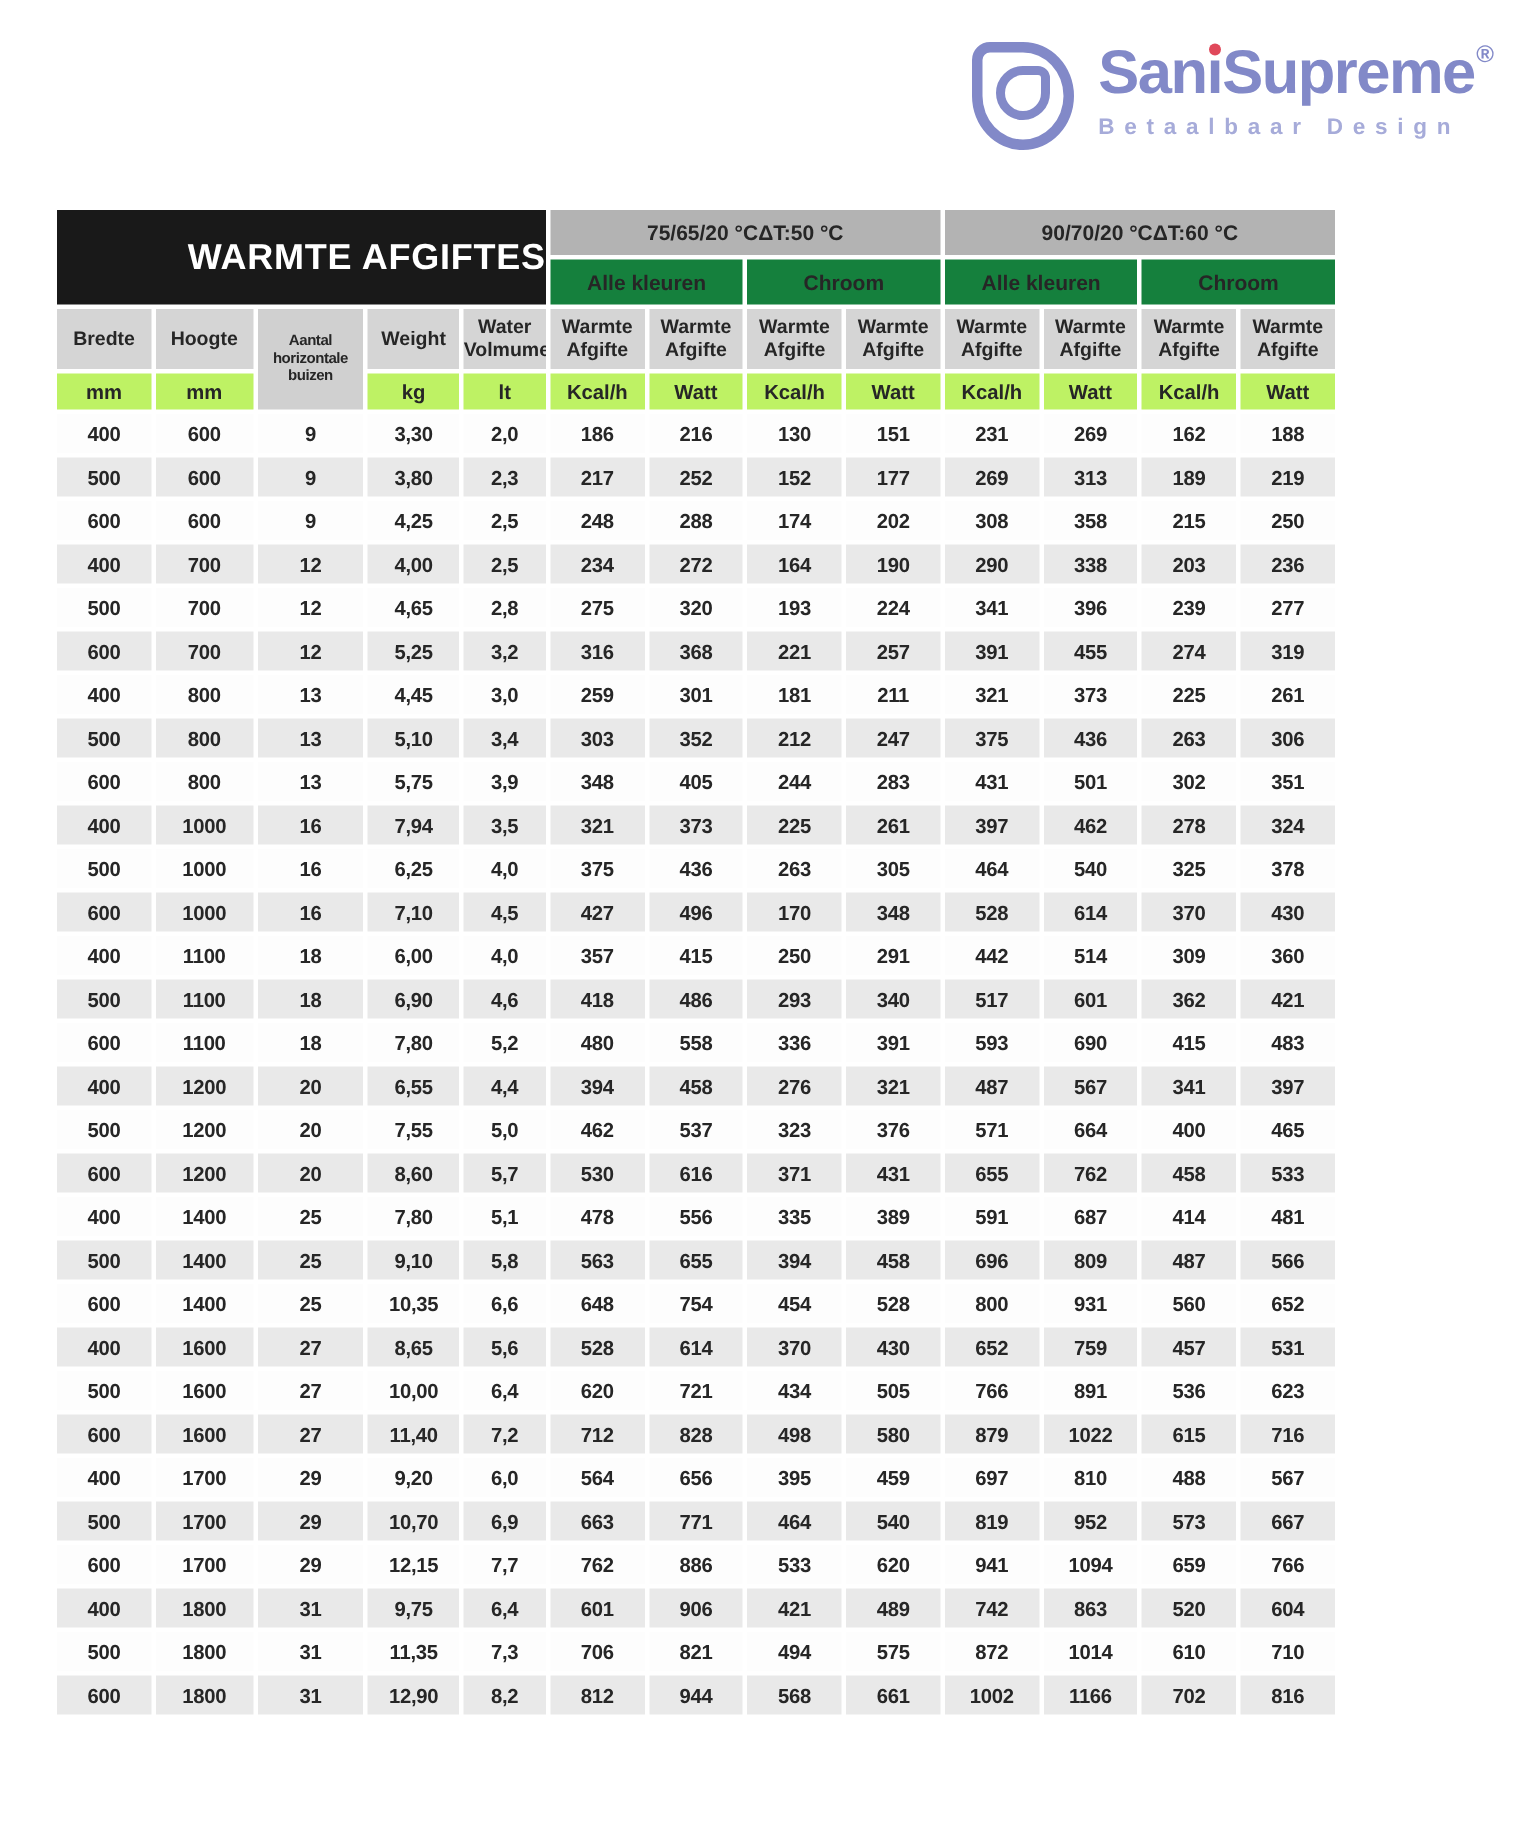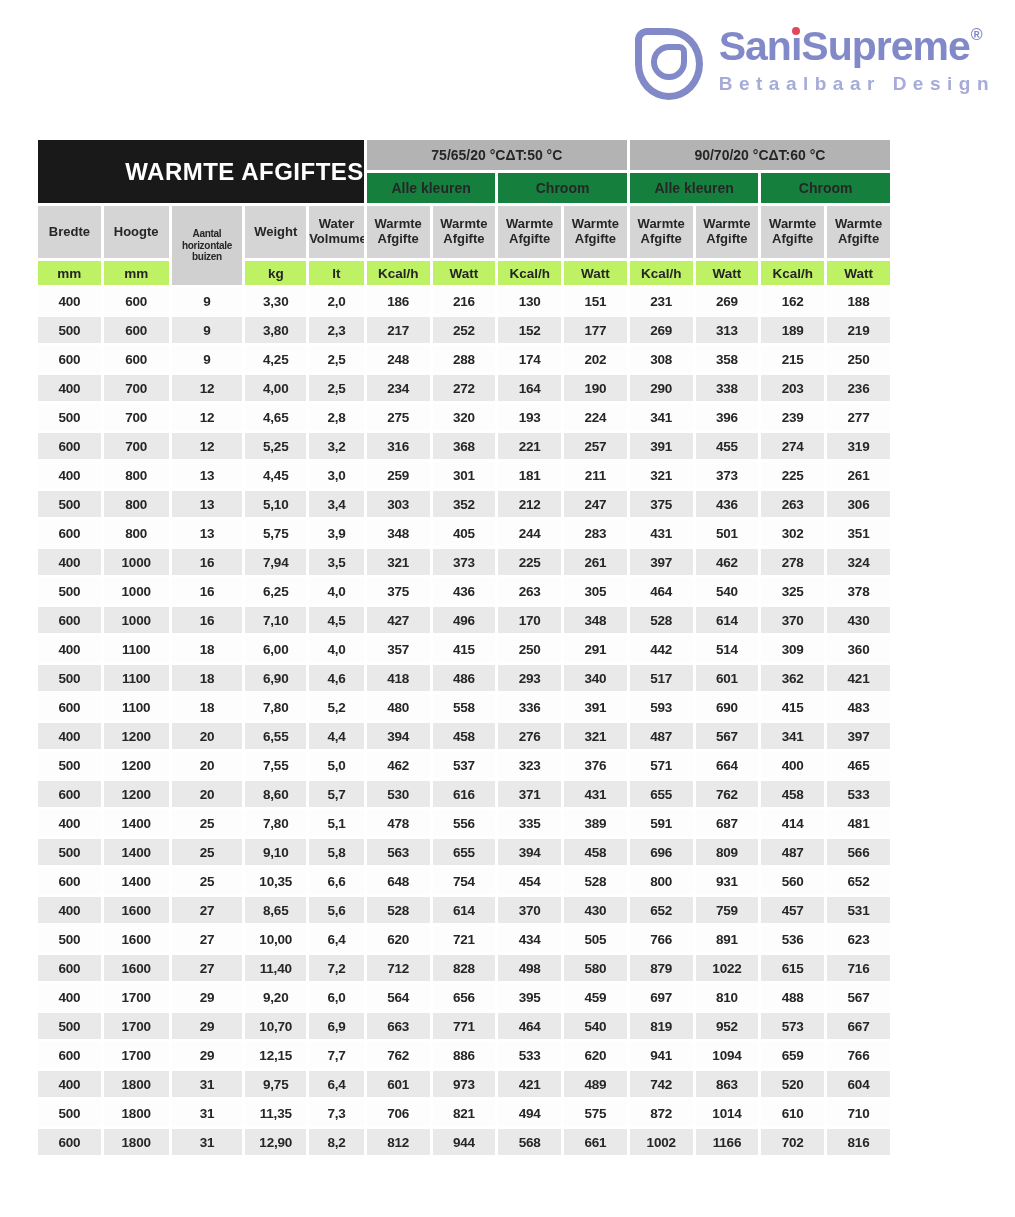--- a/index.html
+++ b/index.html
@@ -11,33 +11,33 @@
   
   .logo { position:absolute; top:20px; right:20px; display:flex; align-items:center; gap:16px; }
   .logo-mark { position:relative; width:68px; height:72px; margin-top:8px; }
   .lm-outer { position:absolute; inset:0; border:7px solid #8289c8; border-radius:12px 50% 50% 50%; }
   .lm-inner { position:absolute; top:16px; left:16px; width:24px; height:24px; border:6px solid #8289c8; border-radius:50% 8px 50% 50%; }
   .logo-text { display:flex; flex-direction:column; align-items:flex-start; }
   .brand { font-size:41px; font-weight:bold; color:#8289c8; letter-spacing:-1px; line-height:1.05; white-space:nowrap; }
   .i-wrap { position:relative; display:inline-block; }
   .i-dot { position:absolute; width:8px; height:8px; background:#e0485a; border-radius:50%; top:2px; left:50%; transform:translateX(-50%); }
   .reg { font-size:16px; vertical-align:top; position:relative; top:2px; margin-left:1px; }
-  .tagline { font-size:19px; color:#a6abd9; letter-spacing:6.5px; margin-top:5px; font-weight:bold; white-space:nowrap; }
+  .tagline { font-size:15px; color:#a6abd9; letter-spacing:6.5px; margin-top:5px; font-weight:bold; white-space:nowrap; }
 
   
   table.heat {
     position:absolute; left:35px; top:137px; width:858px;
     border-collapse:separate; border-spacing:3px; table-layout:fixed;
   }
   th, td { padding:0; font-weight:bold; color:#262626; text-align:center; vertical-align:middle; overflow:hidden; }
   .title-cell { background:#191919; color:#ffffff; font-size:24px; letter-spacing:0.5px;text-align:right; }
   .grp  { background:#b3b3b3; height:30px; font-size:14px; white-space:nowrap; }
   .grp .dt { }
   .sub  { background:#15803d; height:30px; font-size:14px; }
-  .name { background:#d5d5d5; height:52px; font-size:13px; line-height:1.15;margin-left:10px; }
+  .name { background:#d5d5d5; height:40px; font-size:13px; line-height:1.15;margin-left:10px; }
   .aantal { background:#d0d0d0; font-size:10px; letter-spacing:-0.3px; }
   .unit { background:#bef264; height:24px; font-size:13.5px;text-align:center; }
   tbody td { height:26px; font-size:13.5px; background:#fdfdfd; letter-spacing:-0.2px; }
   tbody tr:nth-child(even) td { background:#e9e9e9; }
 </style>
 </head>
 <body>
 
 <div class="page">
 
@@ -516,21 +516,21 @@
           <td>659</td>
           <td>766</td>
         </tr>
         <tr>
           <td>400</td>
           <td>1800</td>
           <td>31</td>
           <td>9,75</td>
           <td>6,4</td>
           <td>601</td>
-          <td>973</td>
+          <td>906</td>
           <td>421</td>
           <td>489</td>
           <td>742</td>
           <td>863</td>
           <td>520</td>
           <td>604</td>
         </tr>
         <tr>
           <td>500</td>
           <td>1800</td>

